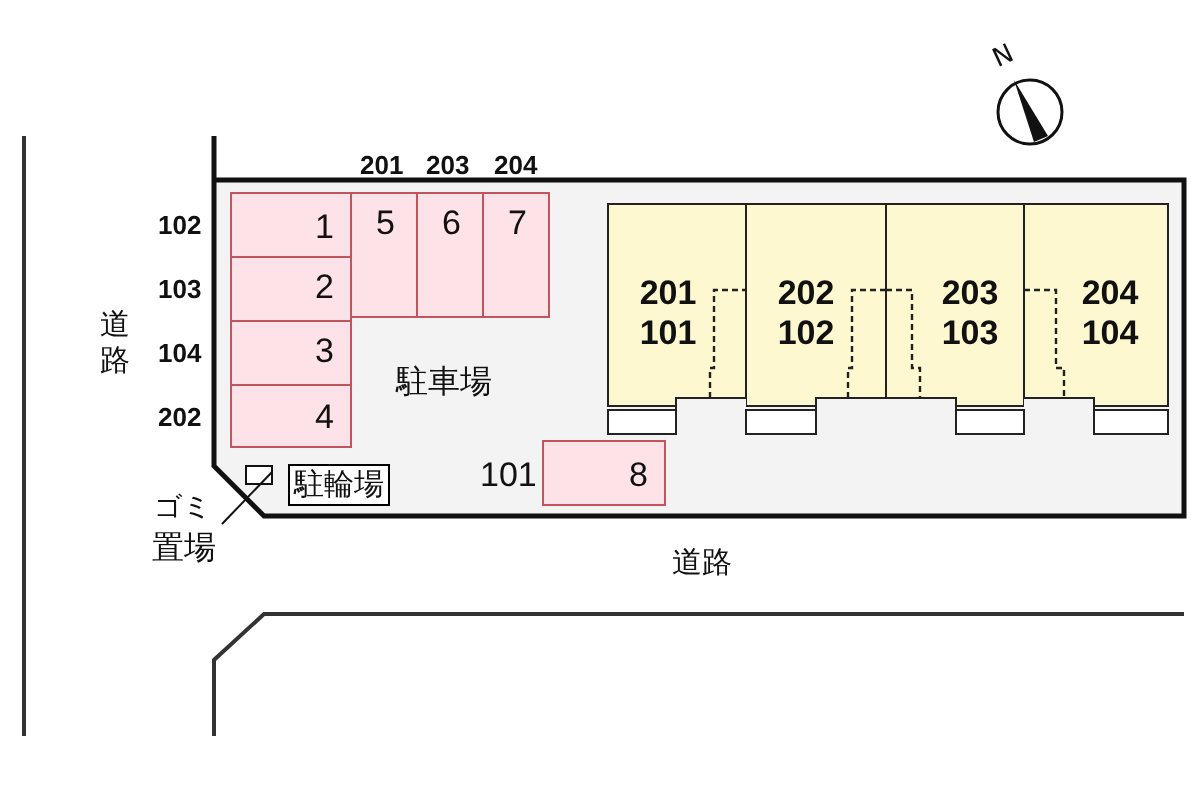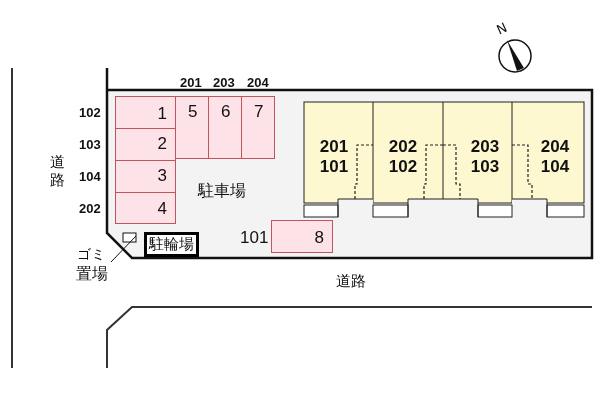--- a/index.html
+++ b/index.html
@@ -60,21 +60,21 @@
 </svg>
 
 <div class="lbl" style="left:497px;top:22px;font-size:13px;transform:rotate(-25deg);">N</div>
 
 <div class="lbl" style="left:50px;top:153px;font-size:15px;width:16px;line-height:18px;">道路</div>
 
 <div class="lbl" style="left:336px;top:274px;font-size:15px;">道路</div>
 
 <div class="lbl" style="left:198px;top:183px;font-size:16px;">駐車場</div>
 
-<div class="lbl" style="left:144px;top:232px;border:3px solid #000000;background:#fff;padding:2px 2px;font-size:15px;">駐輪場</div>
+<div class="lbl" style="left:144px;top:232px;border:1px solid #000000;background:#fff;padding:2px 2px;font-size:15px;">駐輪場</div>
 
 <div class="lbl" style="left:77px;top:247px;font-size:14px;">ゴミ</div>
 <div class="lbl" style="left:76px;top:266px;font-size:16px;">置場</div>
 
 <div class="num" style="left:79px;top:105px;">102</div>
 <div class="num" style="left:79px;top:137px;">103</div>
 <div class="num" style="left:79px;top:169px;">104</div>
 <div class="num" style="left:79px;top:201px;">202</div>
 
 <div class="num" style="left:180px;top:75px;">201</div>

